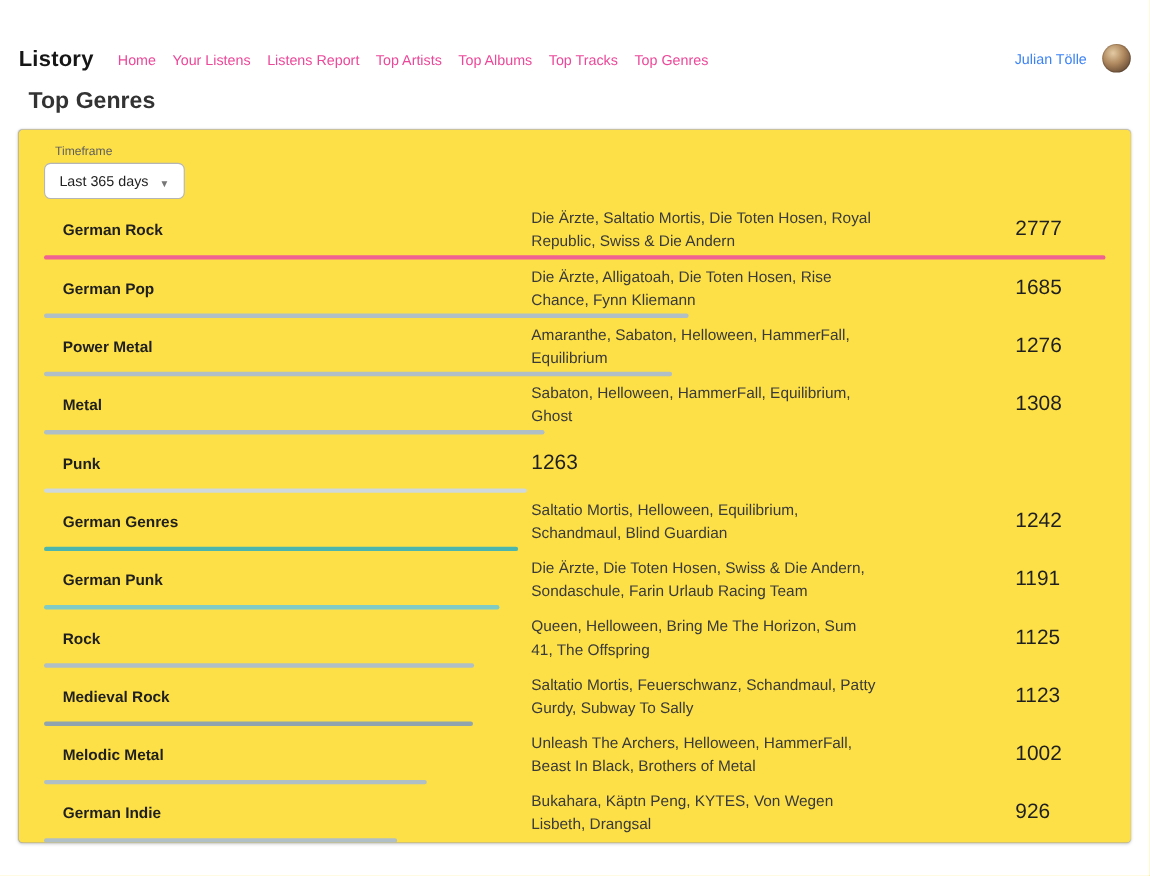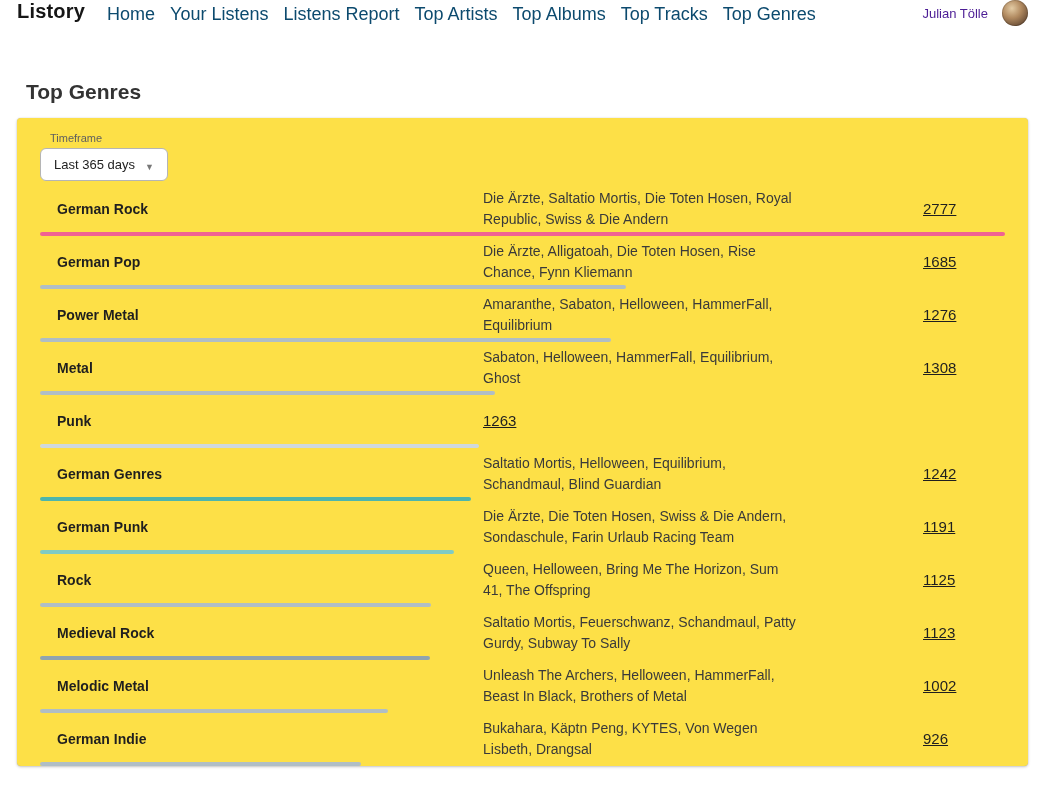--- a/index.html
+++ b/index.html
@@ -1,27 +1,27 @@
 <!DOCTYPE html>
 <html><head>
 <meta charset="utf-8">
 <style>
   * { margin:0; padding:0; box-sizing:border-box; }
   html,body { width:1045px; height:796px; overflow:hidden; background:#ffffff;
               font-family:"Liberation Sans", sans-serif; color:#212121; }
 
   
-  header { display:flex; align-items:flex-start; height:66px; padding:0 17px; background:#fff; }
+  header { display:flex; align-items:flex-end; height:66px; padding:0 17px; background:#fff; }
   .brand { font-size:20px; font-weight:700; color:#161616; letter-spacing:.2px;
            margin-right:22px; cursor:pointer; white-space:nowrap; }
   nav.main-nav { display:flex; gap:15px; flex:1 1 auto; align-items:center; }
-  .nav-link { font-size:18px; color:#0c4a6e; cursor:pointer; text-decoration:none;
+  .nav-link { font-size:13px; color:#ec4899; cursor:pointer; text-decoration:none;
               padding:4px 0; white-space:nowrap; }
   .user-area { display:flex; align-items:center; gap:14px; }
-  .user-name { font-size:13px; color:#4c1d95; white-space:nowrap; }
+  .user-name { font-size:13px; color:#3b82f6; white-space:nowrap; }
   .avatar { width:26px; height:26px; border-radius:50%; cursor:pointer; flex:0 0 auto;
             background: radial-gradient(circle at 38% 32%, #e3cba4 0%, #b18a60 40%, #6b4f38 78%, #47332a 100%);
             box-shadow: inset 0 0 0 1px rgba(0,0,0,.15); }
 
   
   main { padding:0 17px; }
   h1.page-title { font-size:21px; font-weight:700; color:#333; margin:14px 0 14px 9px; }
 
   .card { background:#fde047; border-radius:4px; padding:14px 23px 0 23px;
           box-shadow: 0 1px 3px rgba(0,0,0,.22), 0 0 1px rgba(0,0,0,.25); }
@@ -32,21 +32,21 @@
                       font-size:13px; color:#222; cursor:pointer;
                       font-family:"Liberation Sans", sans-serif; }
   .timeframe-select .caret { font-size:9px; color:#777; line-height:1; }
 
   
   .genre-list { margin-top:2px; }
   .genre-row { padding-top:4px; }
   .row-grid { display:grid; grid-template-columns:443px 1fr 82px; align-items:center; min-height:43px; }
   .genre-name { font-size:14px; font-weight:700; color:#1f1f1f; padding-left:17px; }
   .genre-artists { font-size:14px; color:#3a3a3a; line-height:21px; padding-right:125px; }
-  .genre-count { font-size:15px; color:#1f1f1f;text-decoration:underline; }
+  .genre-count { font-size:19px; color:#1f1f1f; }
   .genre-bar-track { width:100%; height:4px; margin-top:2px; }
   .genre-bar { height:4px; border-radius:2px; }
 </style>
 </head>
 <body>
 
 <header>
   <div class="brand">Listory</div>
   <nav class="main-nav">
       <a class="nav-link">Home</a>

